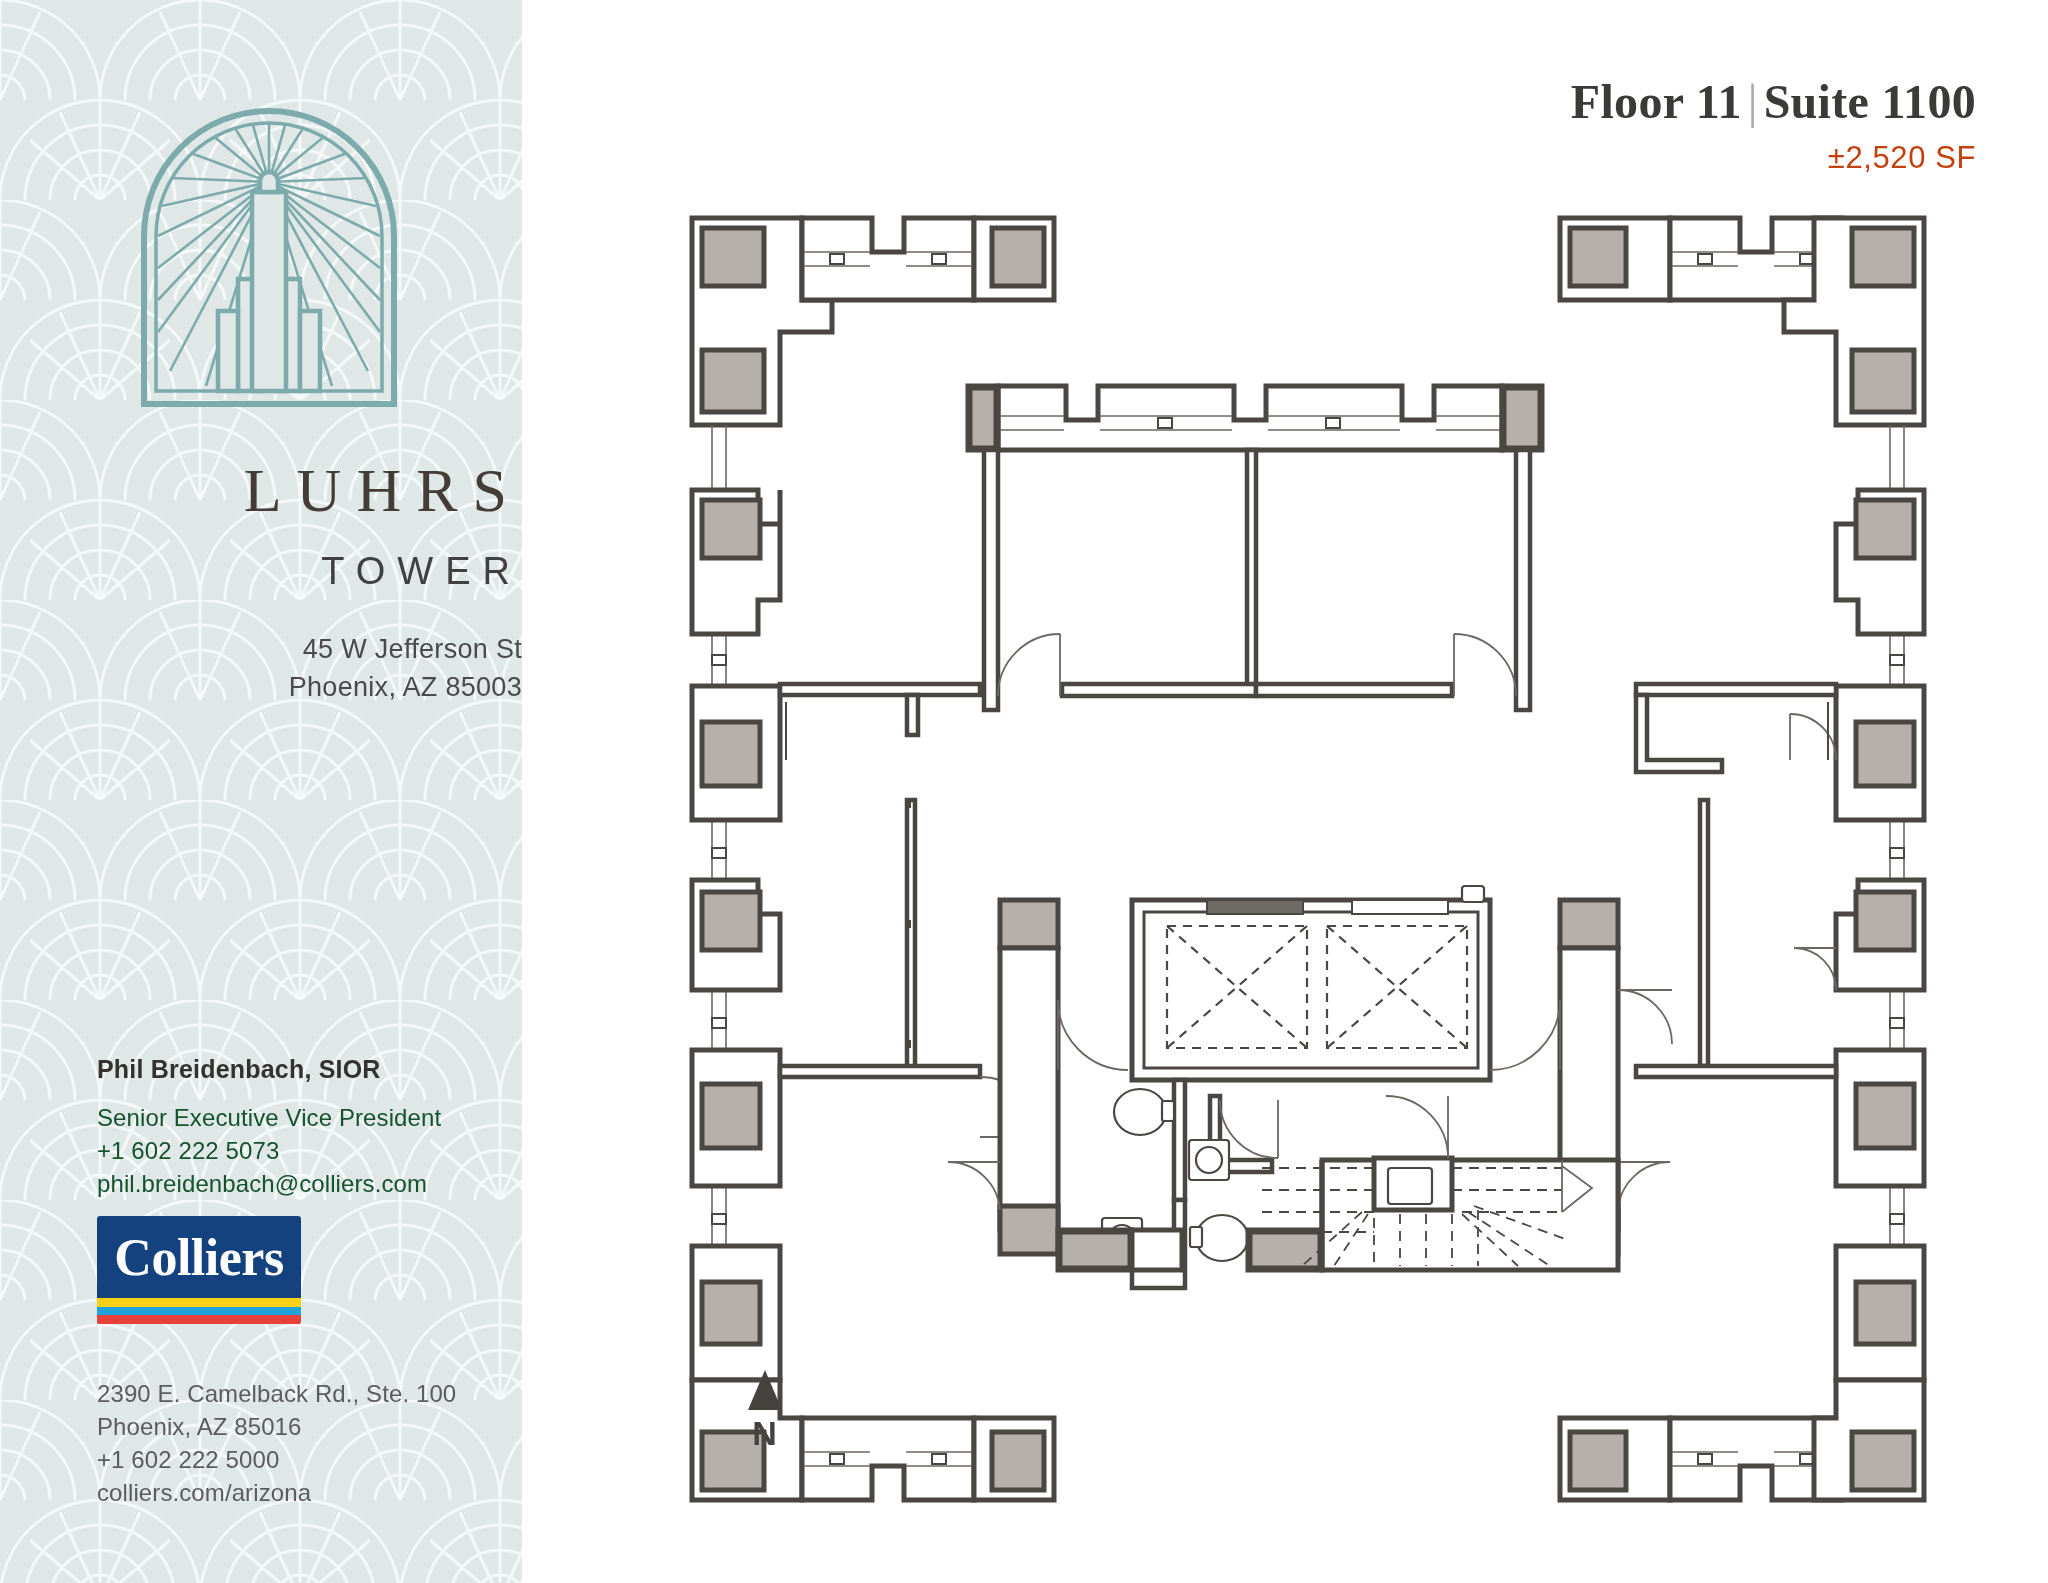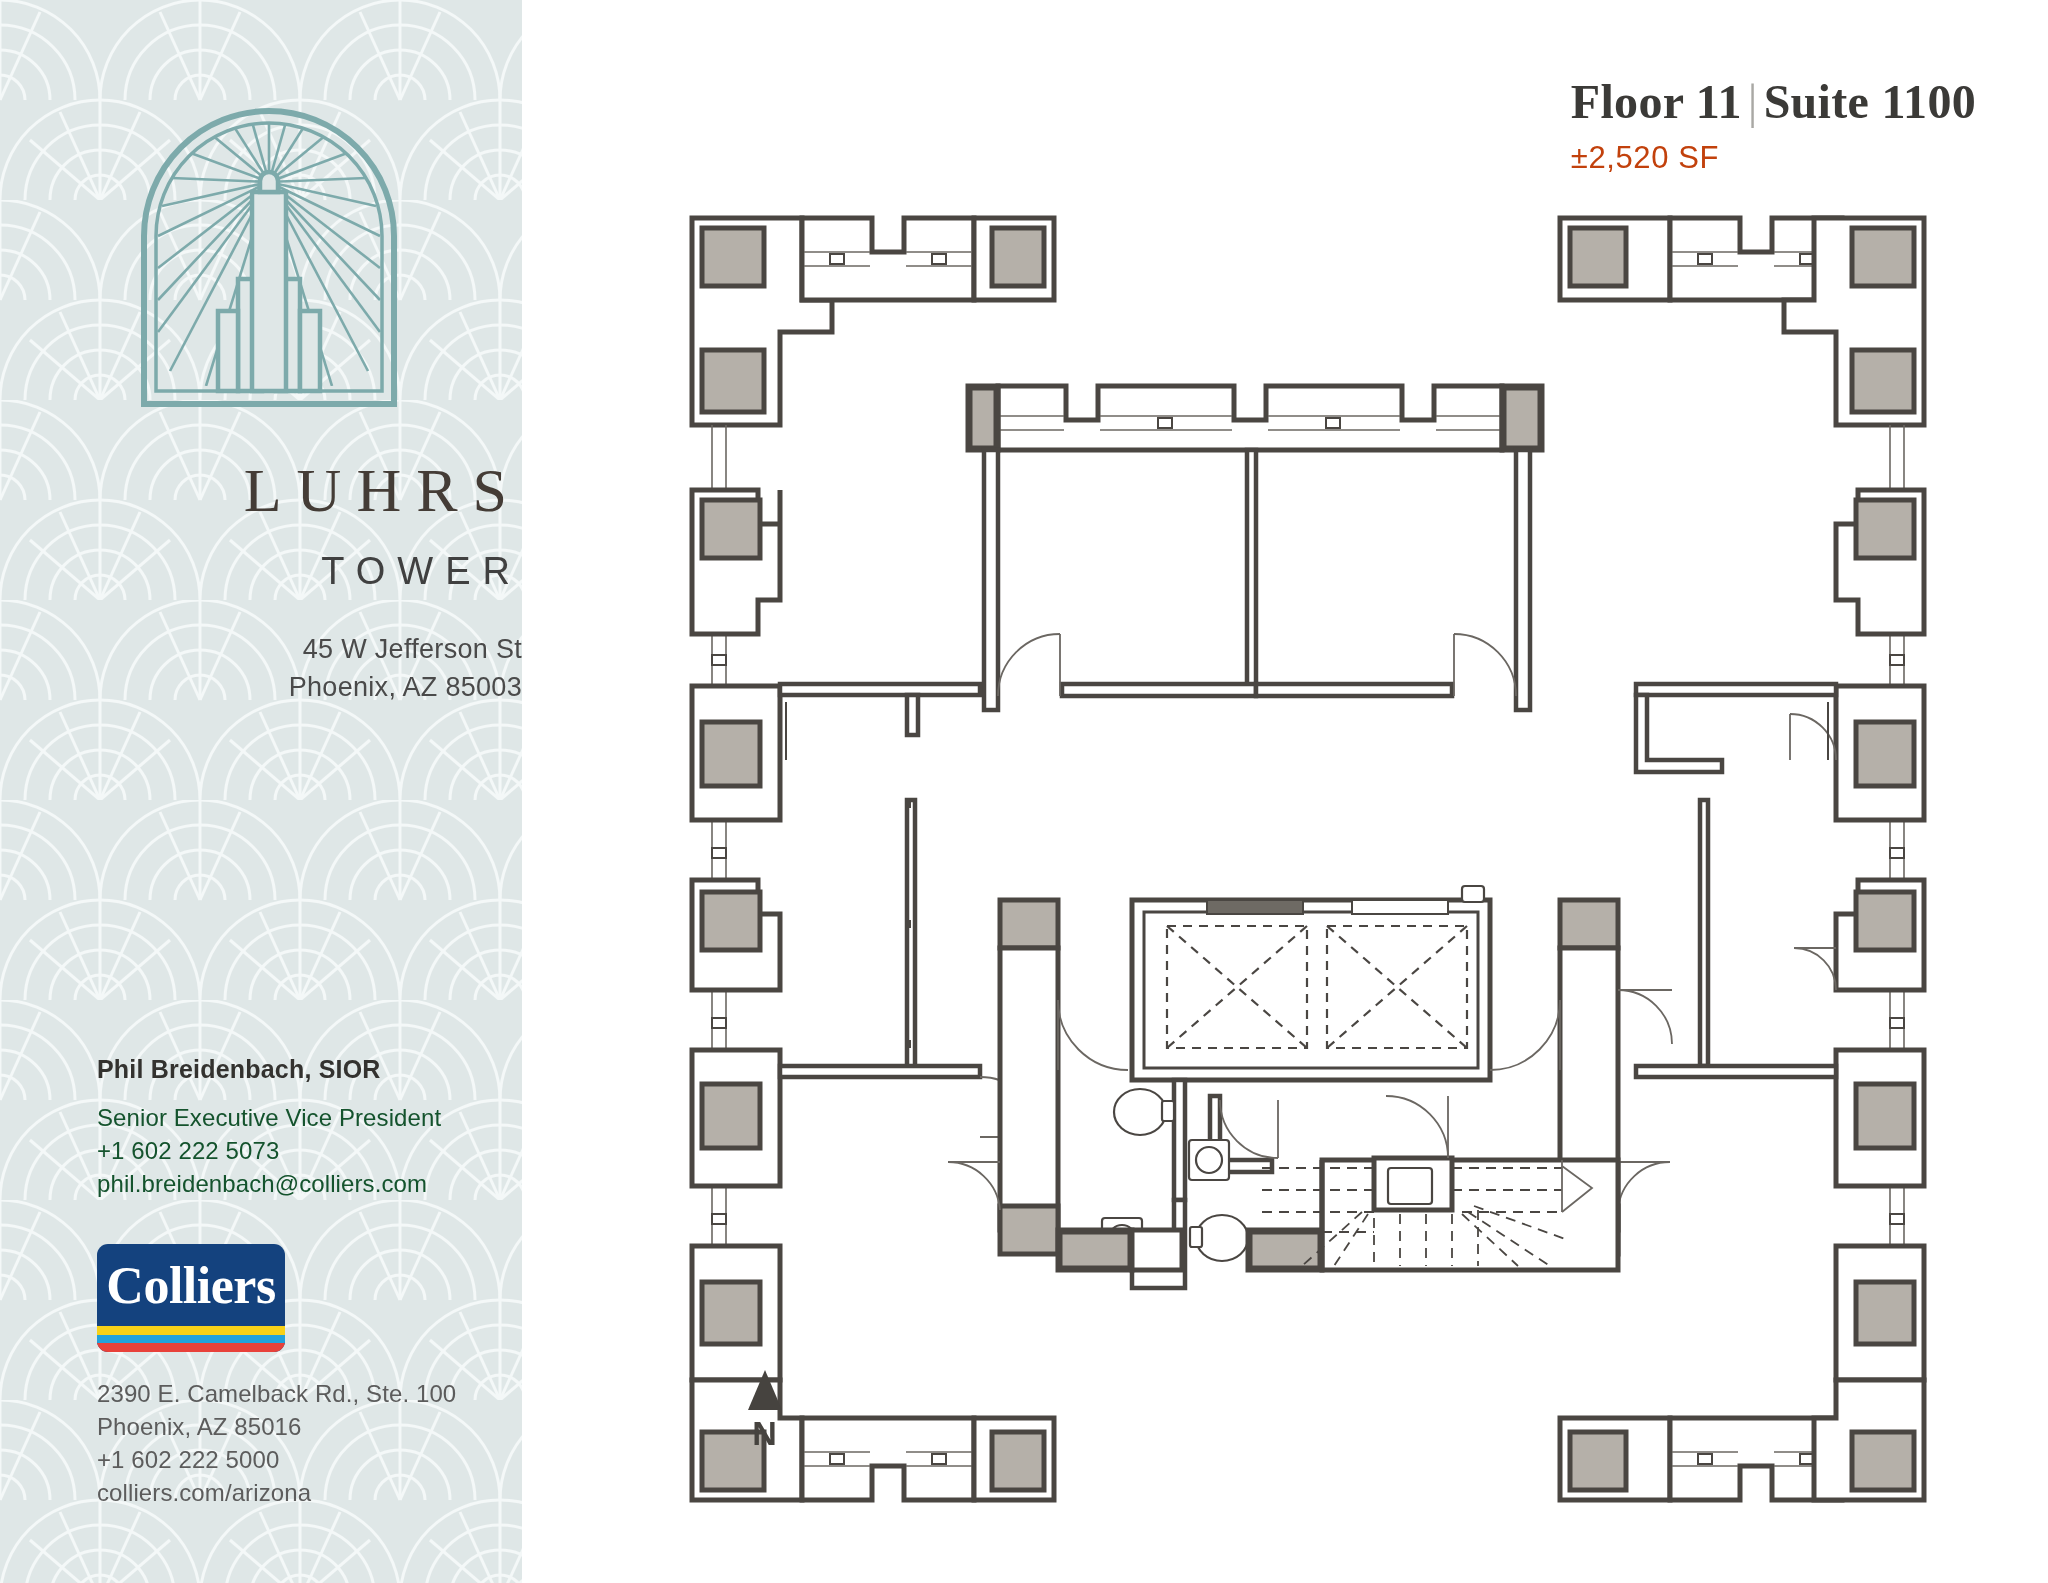--- a/index.html
+++ b/index.html
@@ -67,24 +67,24 @@
     position: absolute; left: 97px; top: 1055px;
     color: #4a4a4a;
   }
   .contact-name {
     font-size: 25px; font-weight: bold; color: #33322f; letter-spacing: 0.2px;
     margin-bottom: 18px;
   }
   .contact-line { font-size: 24px; line-height: 1.37; color: #14532d; letter-spacing: 0.1px;}
 
   .colliers-logo {
-    position: absolute; left: 97px; top: 1244px;
-    width: 188px; height: 108px;
+    position: absolute; left: 97px; top: 1216px;
+    width: 204px; height: 108px;
     background: #14427e;
-    border-radius: 11px;
+    border-radius: 3px;
     overflow: hidden;
   }
   .colliers-word {
     position: absolute; left: 0; right: 0; top: 12px;
     text-align: center;
     font-family: "Liberation Serif", serif;
     font-weight: bold;
     font-size: 52px;
     color: #ffffff;
     letter-spacing: -0.5px;
@@ -104,21 +104,21 @@
   
   .main {
     position: relative;
     flex: 1 1 auto;
     height: 1583px;
     background: #ffffff;
   }
   .title-area {
     position: absolute;
     right: 72px; top: 74px;
-    text-align: left;
+    text-align: right;
     margin-left: 20px;
   }
   .floor-title {
     font-family: "Liberation Serif", serif;
     font-weight: bold;
     font-size: 48px;
     color: #3b3a37;
     letter-spacing: 0.3px;
     white-space: nowrap;
   }

